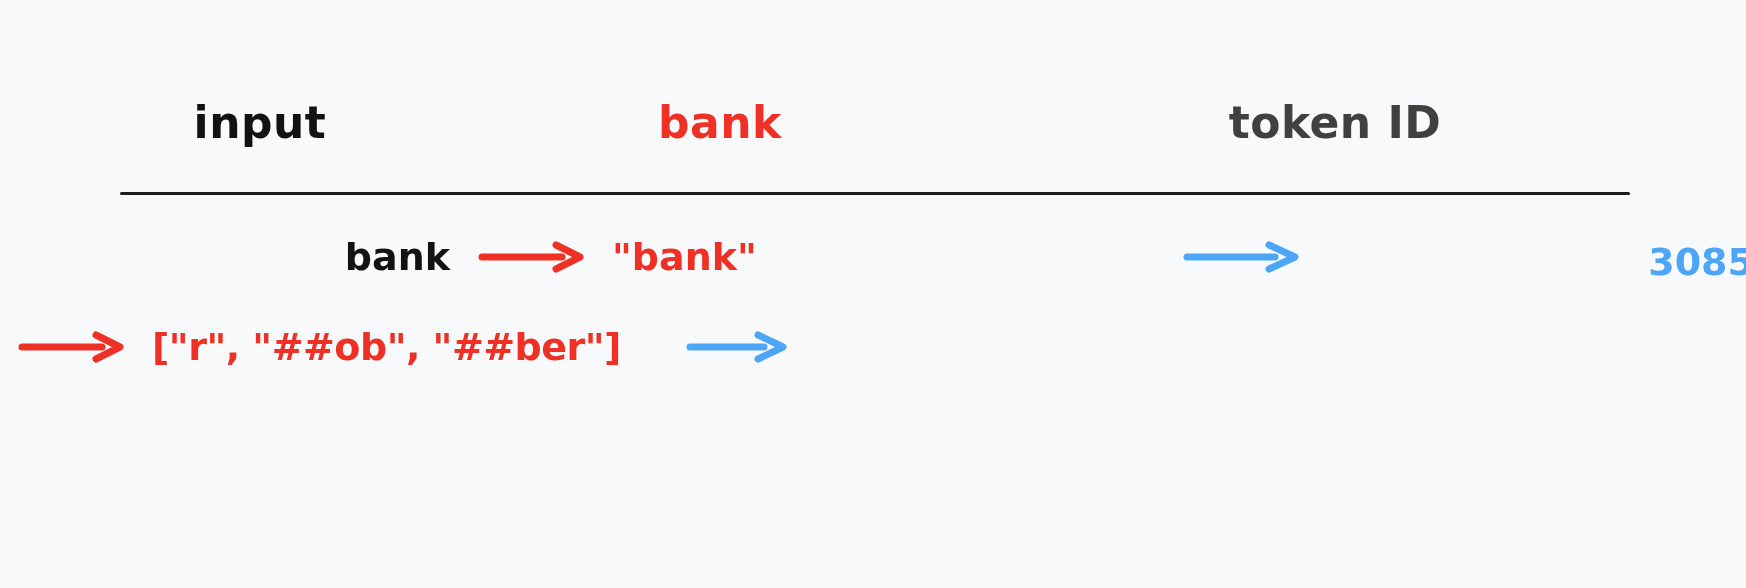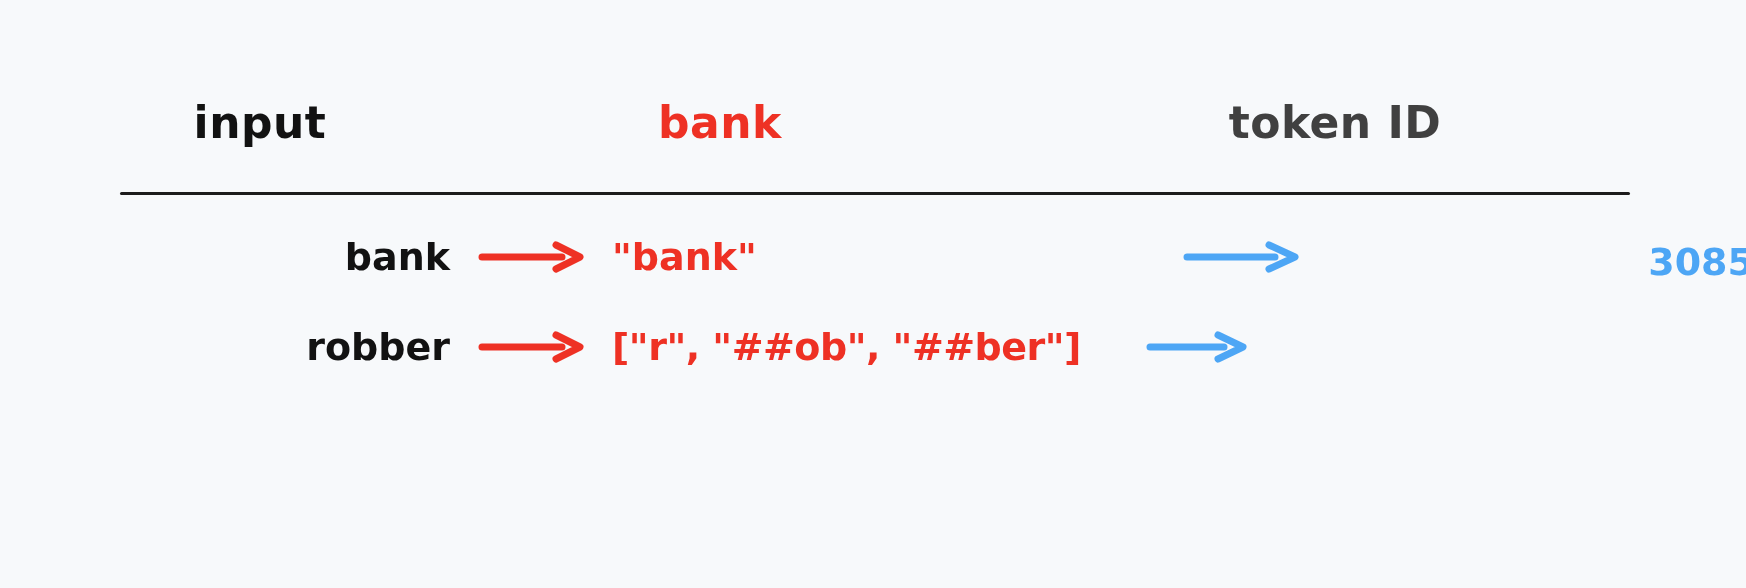--- a/index.html
+++ b/index.html
@@ -164,21 +164,20 @@
           <line x1="4" y1="17" x2="92" y2="17" stroke="#4da6f5" stroke-width="7" stroke-linecap="round"></line>
           <path d="M86 5 L112 17 L86 29" fill="none" stroke="#4da6f5" stroke-width="7" stroke-linecap="round" stroke-linejoin="round"></path>
         </svg>
       </div>
 
       <div class="cell-id">3085</div>
     </div>
 
 
     <div class="row r3">
-      <div class="cell-input">robber</div>
 
       <div class="arrow-slot red-slot">
         <svg width="110" height="34" viewBox="0 0 110 34" aria-hidden="true">
           <line x1="4" y1="17" x2="84" y2="17" stroke="#ee3124" stroke-width="7" stroke-linecap="round"></line>
           <path d="M78 5 L102 17 L78 29" fill="none" stroke="#ee3124" stroke-width="7" stroke-linecap="round" stroke-linejoin="round"></path>
         </svg>
       </div>
 
       <div class="cell-token">["r", "##ob", "##ber"]</div>
 

